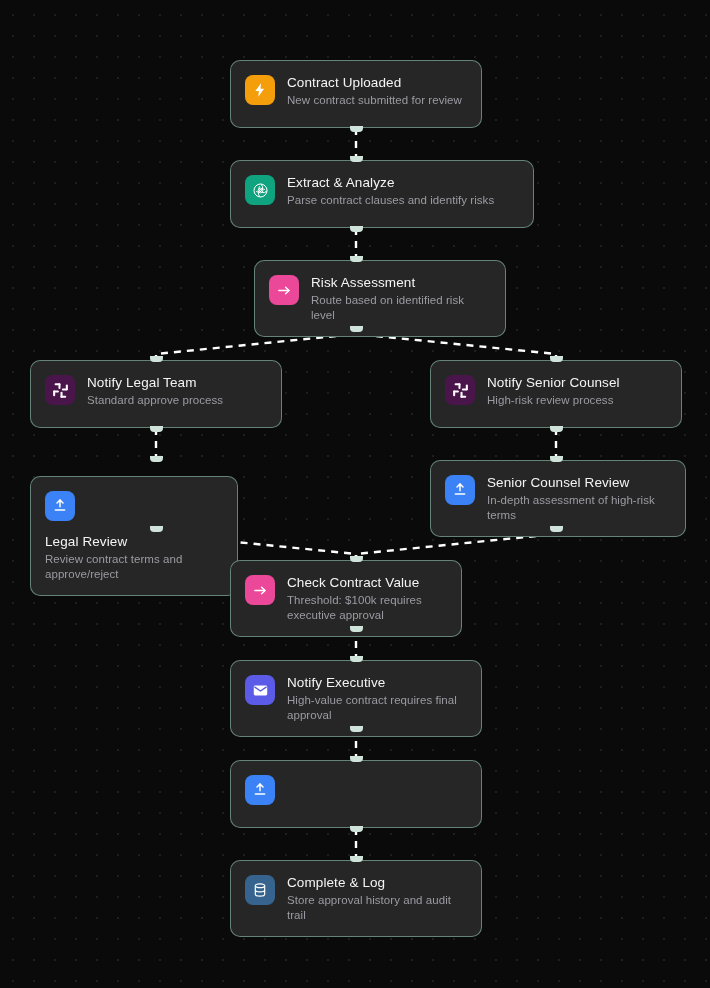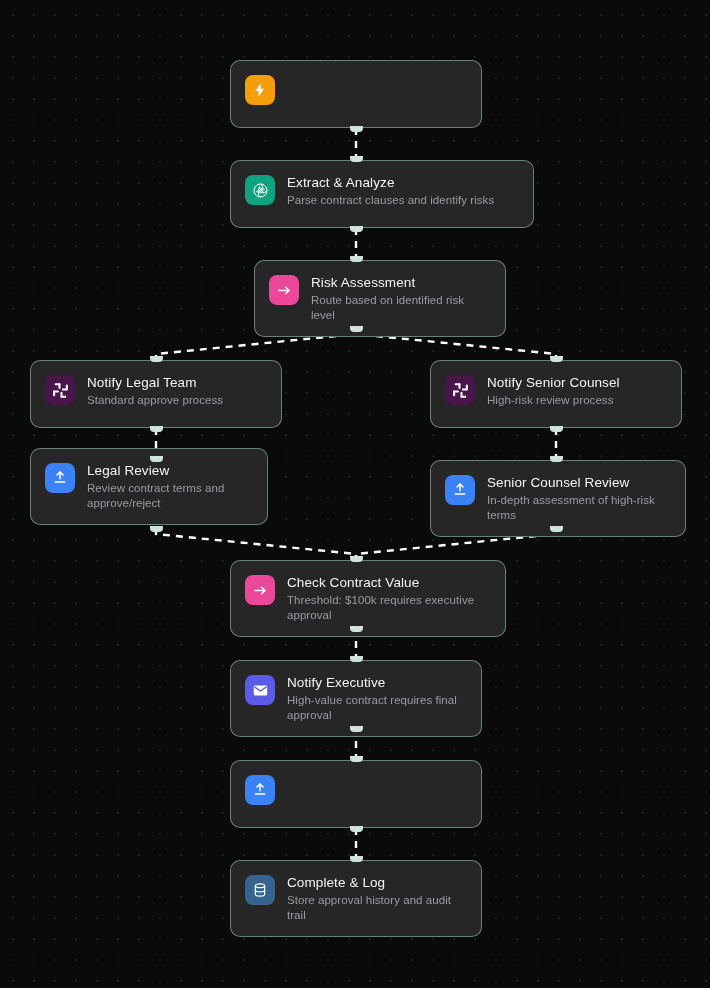--- a/index.html
+++ b/index.html
@@ -112,20 +112,24 @@
       <path d="M 356 728 L 356 760" fill="none" stroke="#ffffff" stroke-width="2.4" stroke-dasharray="7 6" stroke-linecap="butt"></path>
       <path d="M 356 828 L 356 860" fill="none" stroke="#ffffff" stroke-width="2.4" stroke-dasharray="7 6" stroke-linecap="butt"></path>
     </svg>
   <div id="nodes-layer">
       <div class="node" style="left: 230px; top: 60px; width: 252px; min-height: 68px;">
         <div class="node-icon" style="background: rgb(245, 158, 11);">
           <svg width="16" height="16" viewBox="0 0 24 24">
             <path d="M13.5 2 5 13.5h5.2L9.6 22 18 10.2h-5.2L13.5 2z" fill="#ffffff"></path>
           </svg>
         </div>
+        <div class="node-body">
+          <div class="node-title">Contract Uploaded</div>
+          <div class="node-desc">New contract submitted for review</div>
+        </div>
       </div>
       <div class="node" style="left: 230px; top: 160px; width: 304px; min-height: 68px;">
         <div class="node-icon" style="background: rgb(16, 163, 127);">
           <svg width="19" height="19" viewBox="0 0 24 24" fill="none" stroke="#ffffff" stroke-width="1.25">
             <circle cx="12" cy="12" r="8.2"></circle>
             <path d="M12 3.8c2.6 1.5 3.5 4.8 2 7.4s-4.8 3.5-7.4 2"></path>
             <path d="M20.2 12c-1.5 2.6-4.8 3.5-7.4 2s-3.5-4.8-2-7.4"></path>
             <path d="M12 20.2c-2.6-1.5-3.5-4.8-2-7.4s4.8-3.5 7.4-2"></path>
             <circle cx="12" cy="12" r="3"></circle>
           </svg>
@@ -176,21 +180,21 @@
             <rect x="3.6" y="1.6" width="8.2" height="2.9" rx="1.45"></rect>
             <rect x="1.6" y="12" width="8.2" height="2.9" rx="1.45"></rect>
             <rect x="11.9" y="19.5" width="8.2" height="2.9" rx="1.45"></rect>
           </svg>
         </div>
         <div class="node-body">
           <div class="node-title">Notify Senior Counsel</div>
           <div class="node-desc">High-risk review process</div>
         </div>
       </div>
-      <div class="node" style="left: 30px; top: 448px; width: 238px; min-height: 68px;">
+      <div class="node" style="left: 30px; top: 476px; width: 208px; min-height: 68px; flex-direction: column;">
         <div class="node-icon" style="background: rgb(59, 130, 246);">
           <svg width="16" height="16" viewBox="0 0 24 24" fill="none" stroke="#ffffff" stroke-width="2.2" stroke-linecap="round" stroke-linejoin="round">
             <path d="M12 3v10"></path>
             <path d="M7.5 7.5 12 3l4.5 4.5"></path>
             <path d="M5 18h14"></path>
           </svg>
         </div>
         <div class="node-body">
           <div class="node-title">Legal Review</div>
           <div class="node-desc">Review contract terms and approve/reject</div>
@@ -202,21 +206,21 @@
             <path d="M12 3v10"></path>
             <path d="M7.5 7.5 12 3l4.5 4.5"></path>
             <path d="M5 18h14"></path>
           </svg>
         </div>
         <div class="node-body">
           <div class="node-title">Senior Counsel Review</div>
           <div class="node-desc">In-depth assessment of high-risk terms</div>
         </div>
       </div>
-      <div class="node" style="left: 230px; top: 560px; width: 276px; min-height: 68px;">
+      <div class="node" style="left: 230px; top: 560px; width: 232px; min-height: 68px;">
         <div class="node-icon" style="background: rgb(236, 72, 153);">
           <svg width="17" height="17" viewBox="0 0 24 24" fill="none" stroke="#ffffff" stroke-width="2" stroke-linecap="round" stroke-linejoin="round">
             <path d="M4 12h14"></path>
             <path d="M13.5 7.5 18.5 12l-5 4.5"></path>
           </svg>
         </div>
         <div class="node-body">
           <div class="node-title">Check Contract Value</div>
           <div class="node-desc">Threshold: $100k requires executive approval</div>
         </div>

